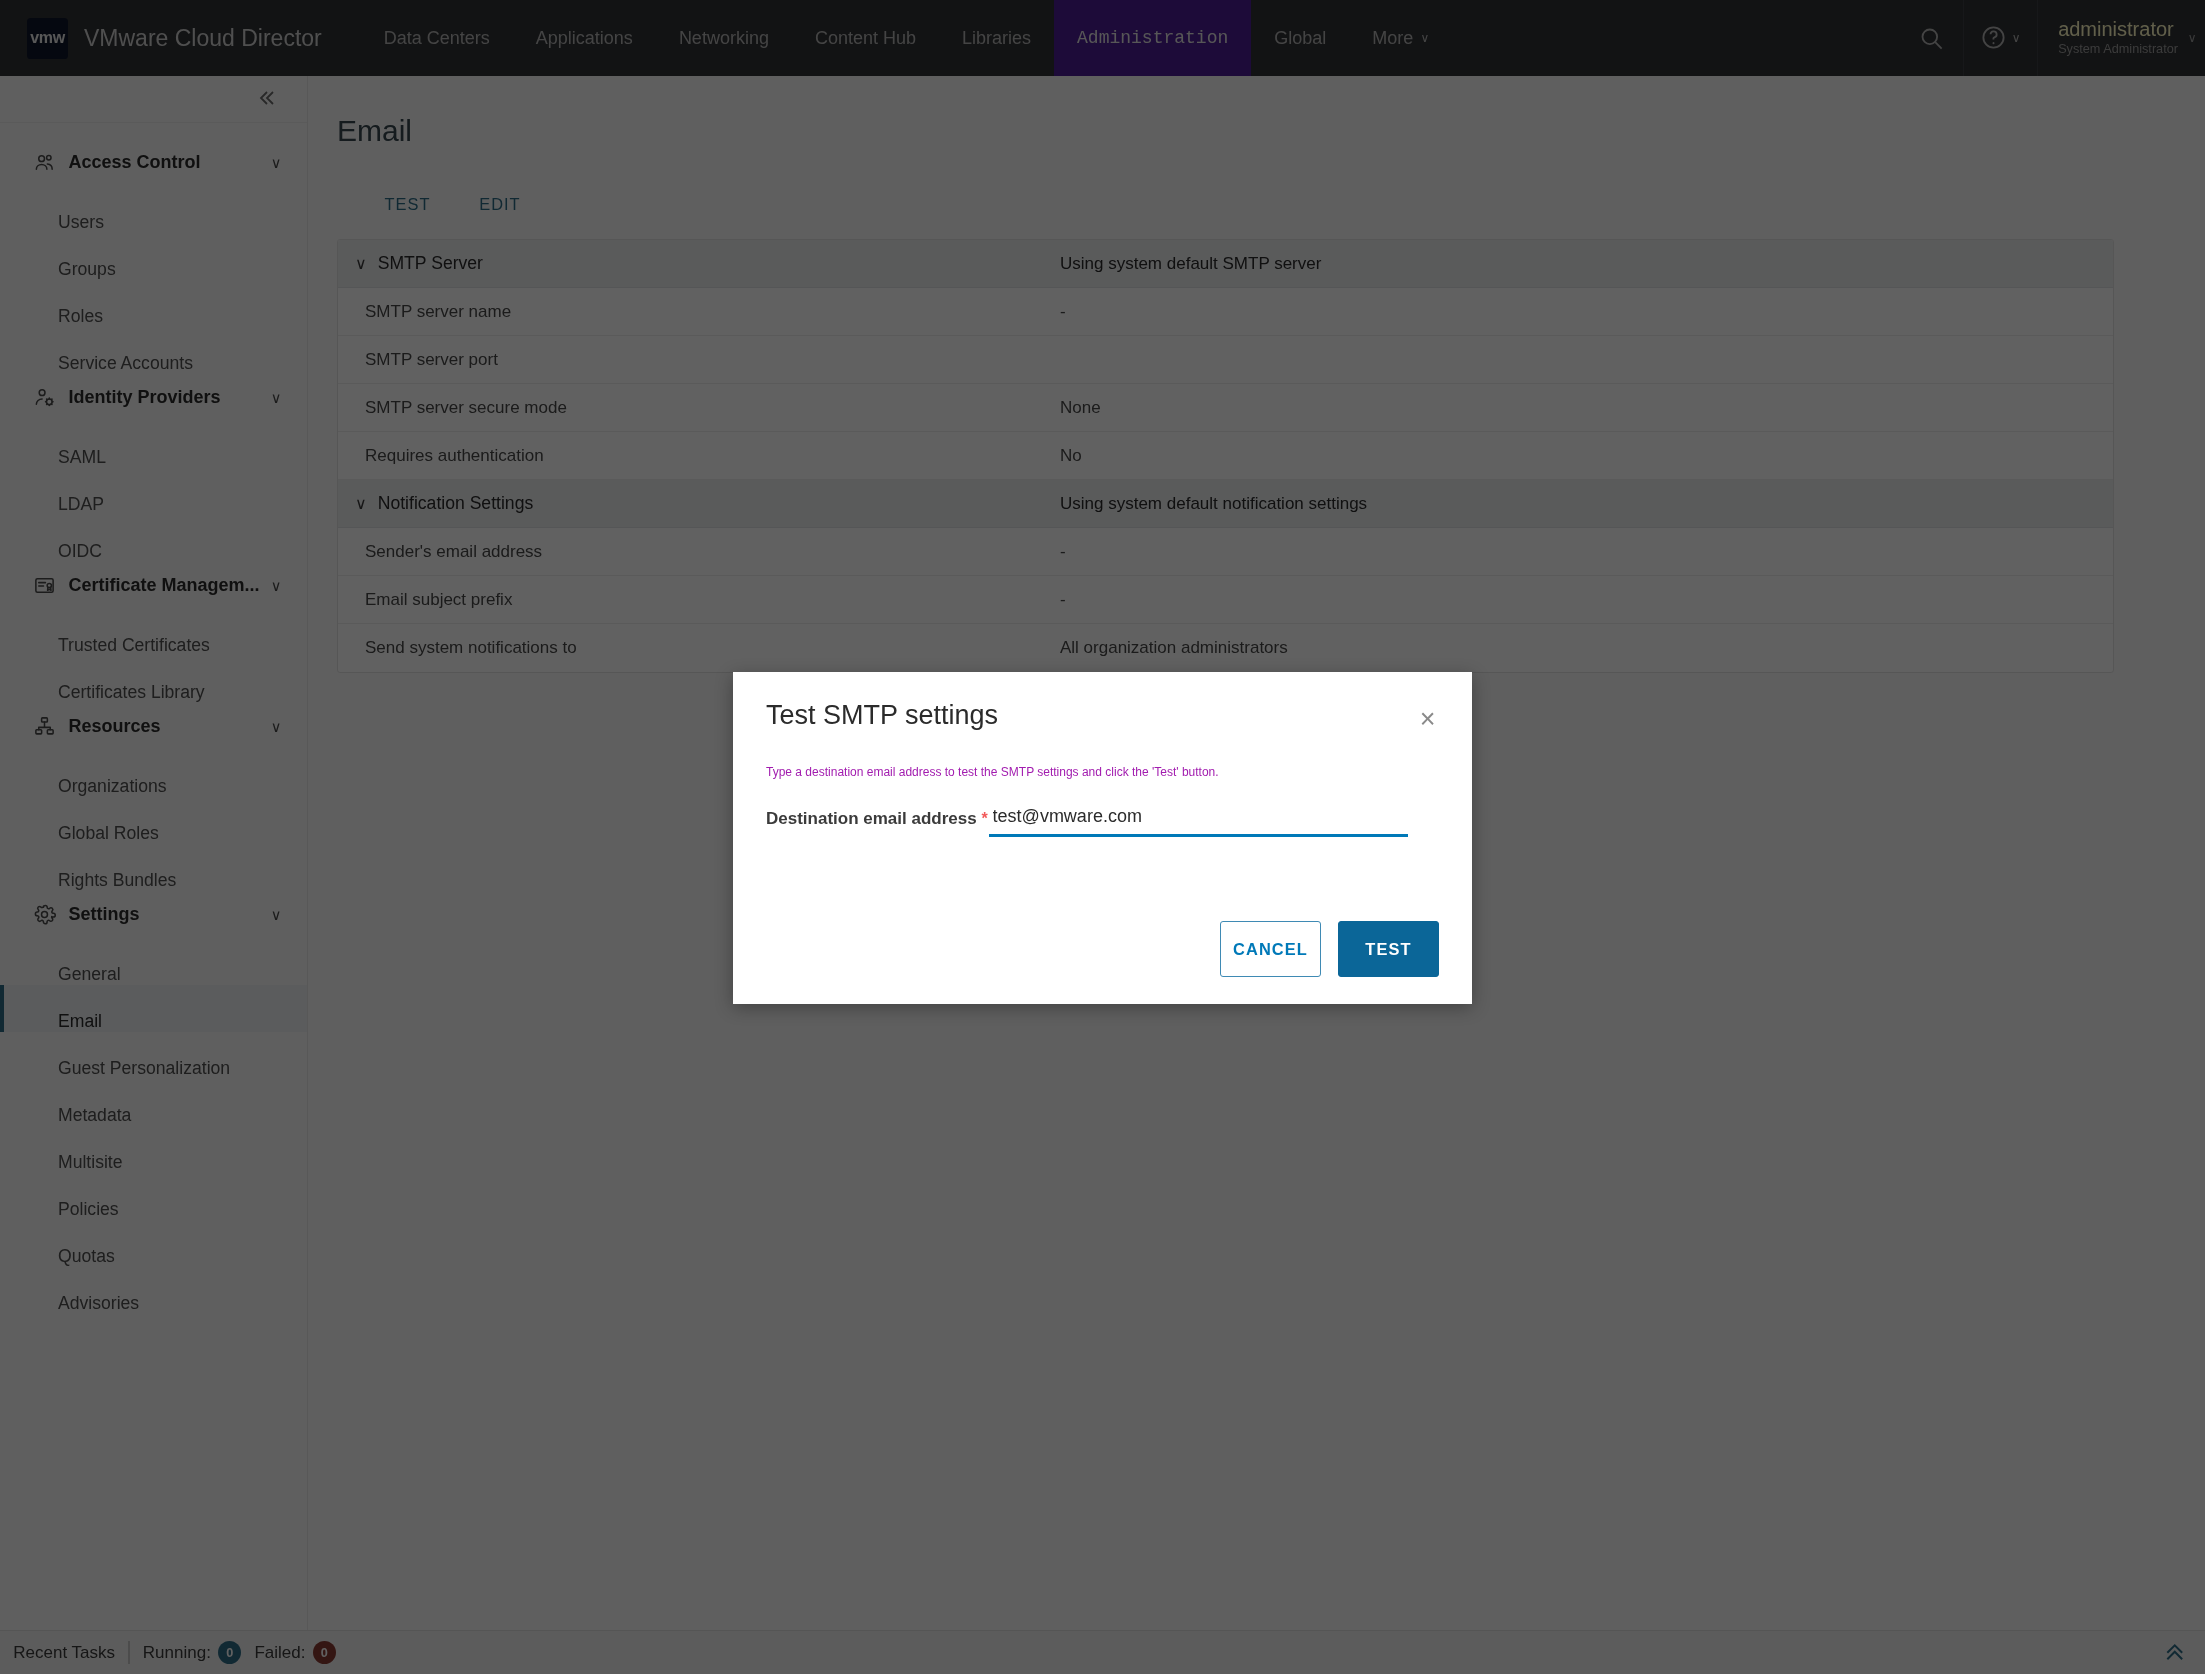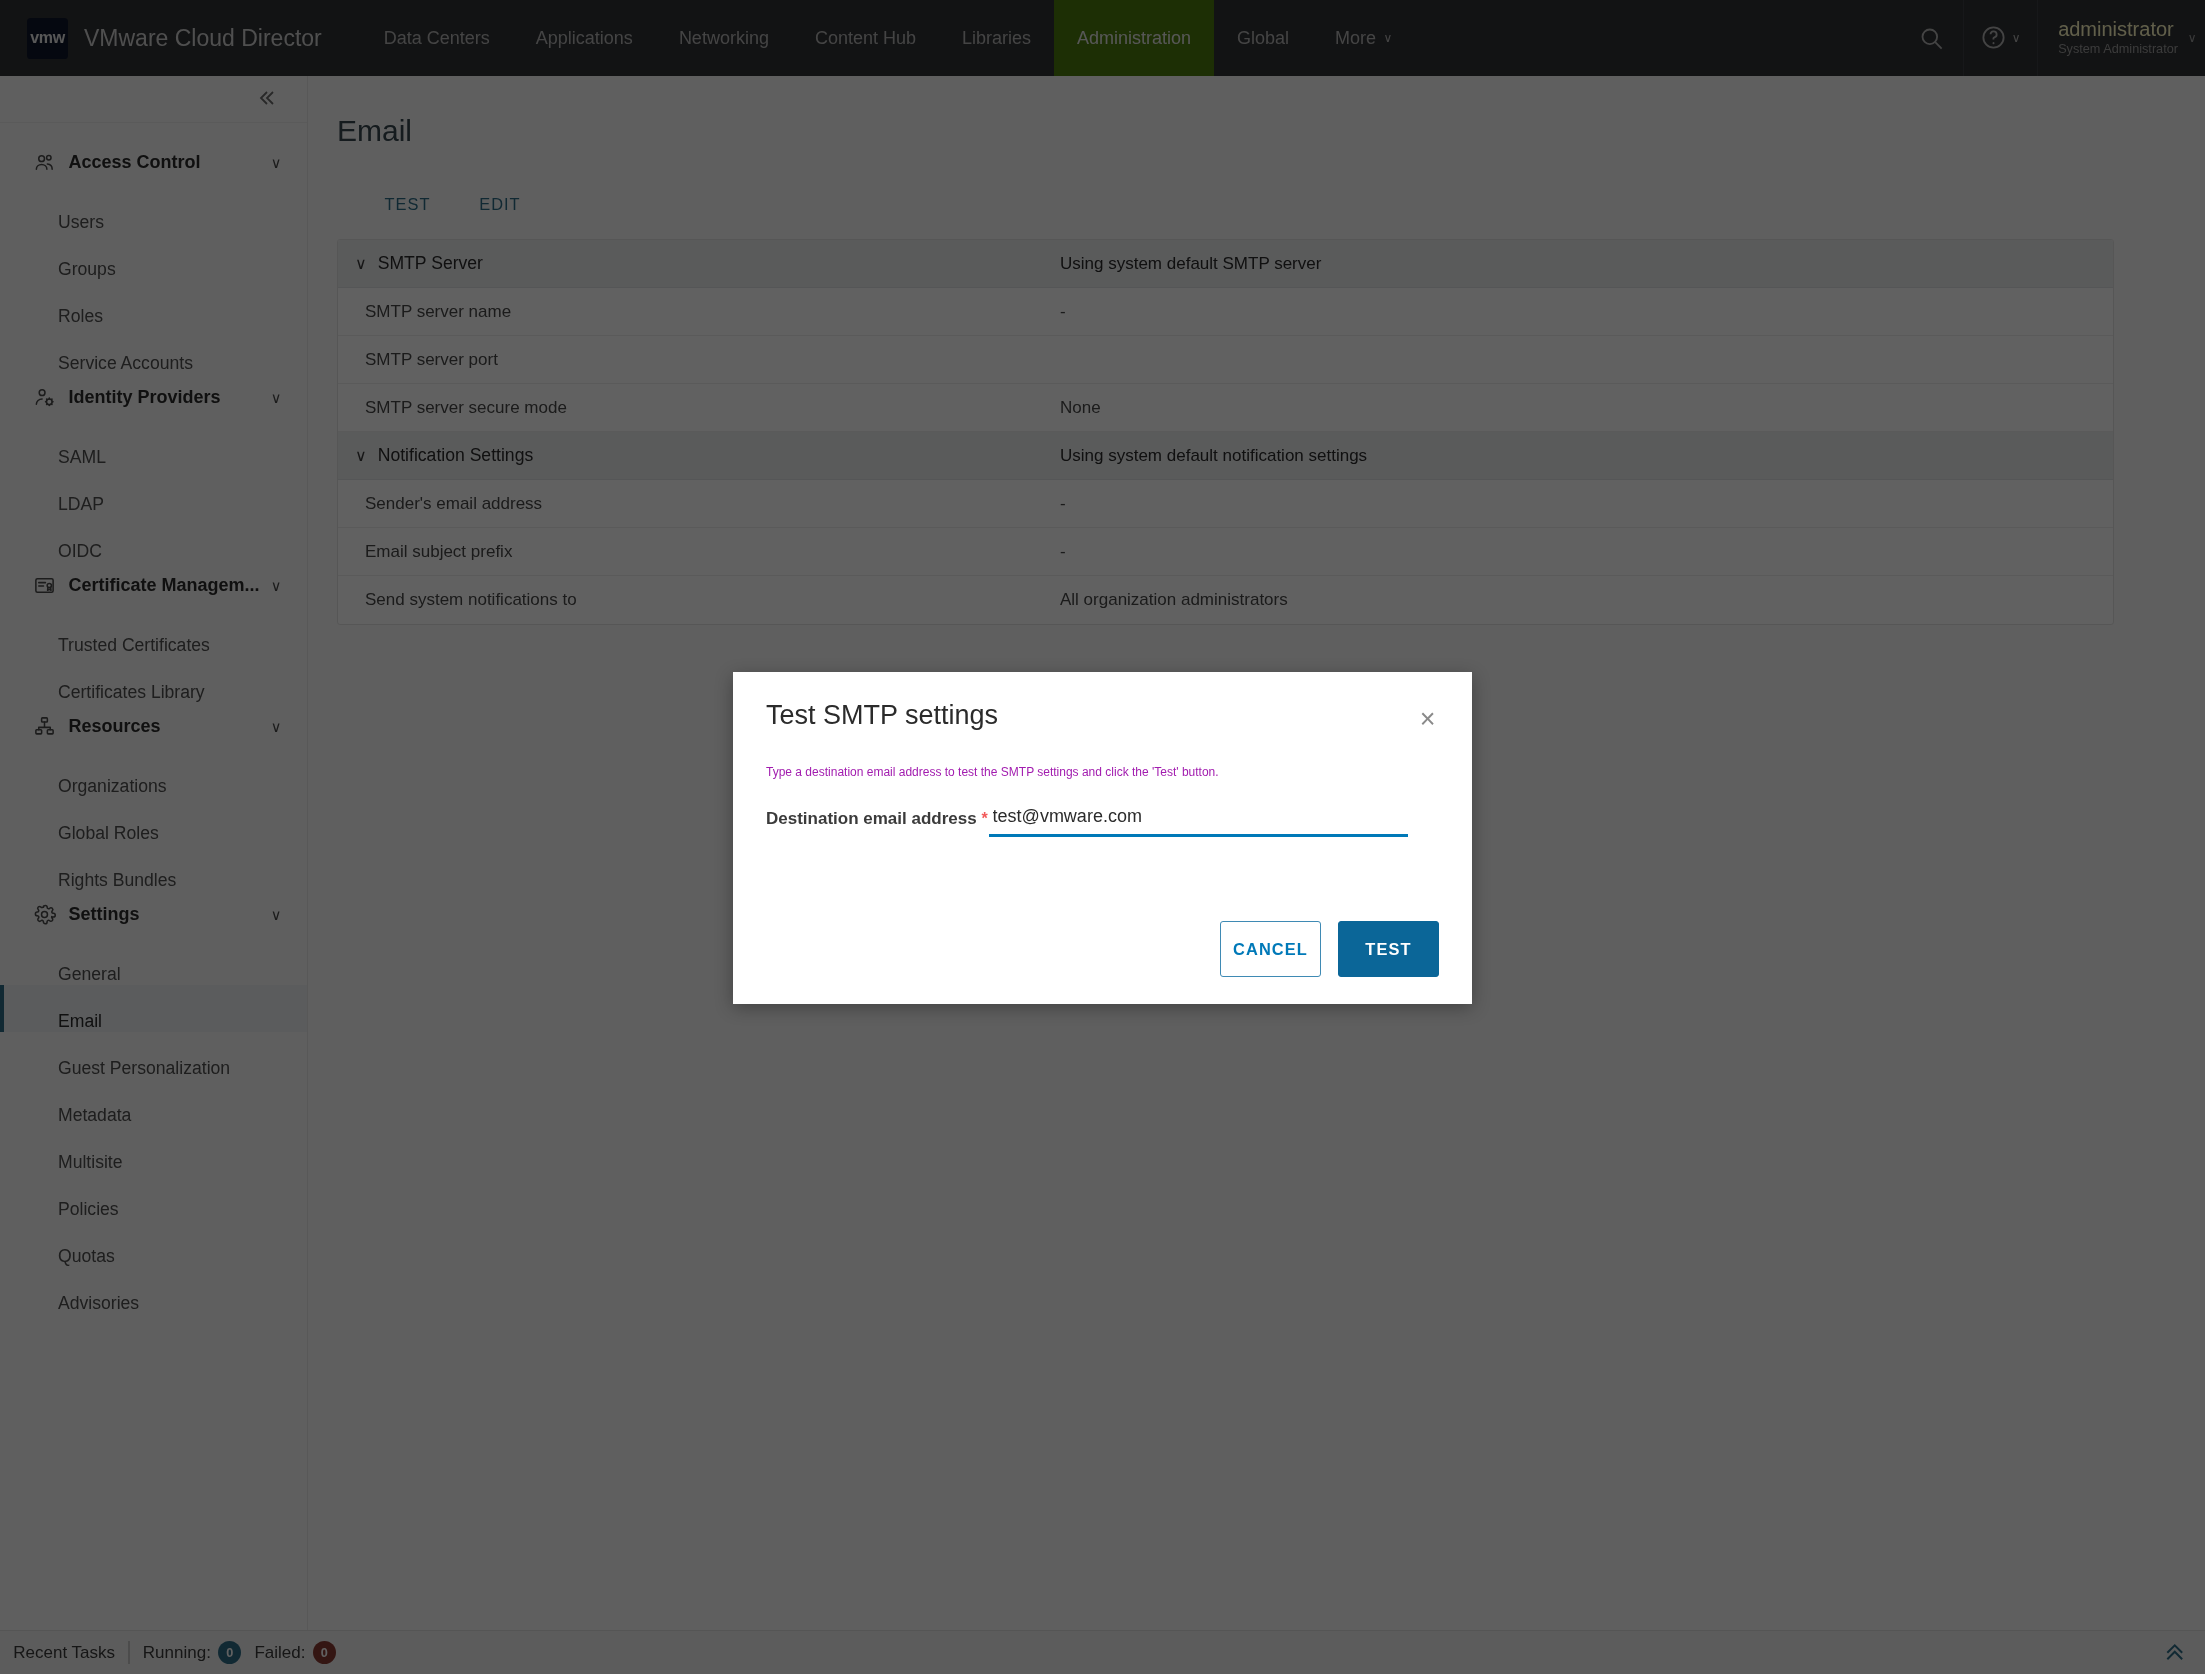--- a/index.html
+++ b/index.html
@@ -45,21 +45,21 @@
     font-size: 23px; color: #d0d0d0; font-weight: 400; white-space: nowrap;
   }
   .nav { display: flex; align-items: stretch; margin-left: 22px; }
   .nav-item {
     display: flex; align-items: center;
     padding: 0 23px;
     font-size: 18px; color: #b4b4b4;
     white-space: nowrap; cursor: pointer;
     position: relative;
   }
-  .nav-item.active { background: #4d7c0f; color: #e4e4e4; }
+  .nav-item.active { background: #4c1d95; color: #e4e4e4; font-family: Liberation Mono, monospace; }
   .nav-item .caret { margin-left: 7.3px; font-size: 12px; }
   .header-spacer { flex: 1 1 auto; }
   .header-right { display: flex; align-items: stretch; }
   .hdr-icon {
     width: 63px;
     display: flex; align-items: center; justify-content: center;
     cursor: pointer; color: #b4b4b4;
     border-left: 0.6px solid #3e4044;
   }
   .hdr-icon.nb { border-left: none; }
@@ -479,20 +479,26 @@
             <div class="c-label">
               <span>SMTP server port</span>
             </div>
           </div>
           <div class="row">
             <div class="c-label">
               <span>SMTP server secure mode</span>
             </div>
             <div class="c-value">None</div>
           </div>
+          <div class="row">
+            <div class="c-label">
+              <span>Requires authentication</span>
+            </div>
+            <div class="c-value">No</div>
+          </div>
           <div class="row section">
             <div class="c-label">
               <span class="chev">∨</span>
               <span>Notification Settings</span>
             </div>
             <div class="c-value">Using system default notification settings</div>
           </div>
           <div class="row">
             <div class="c-label">
               <span>Sender's email address</span>

